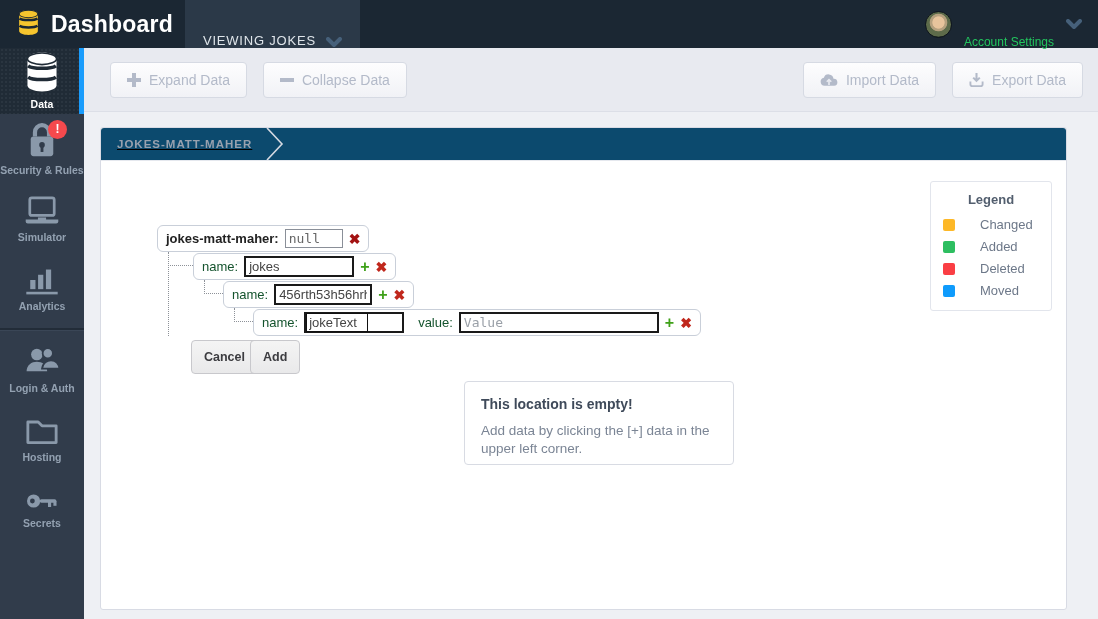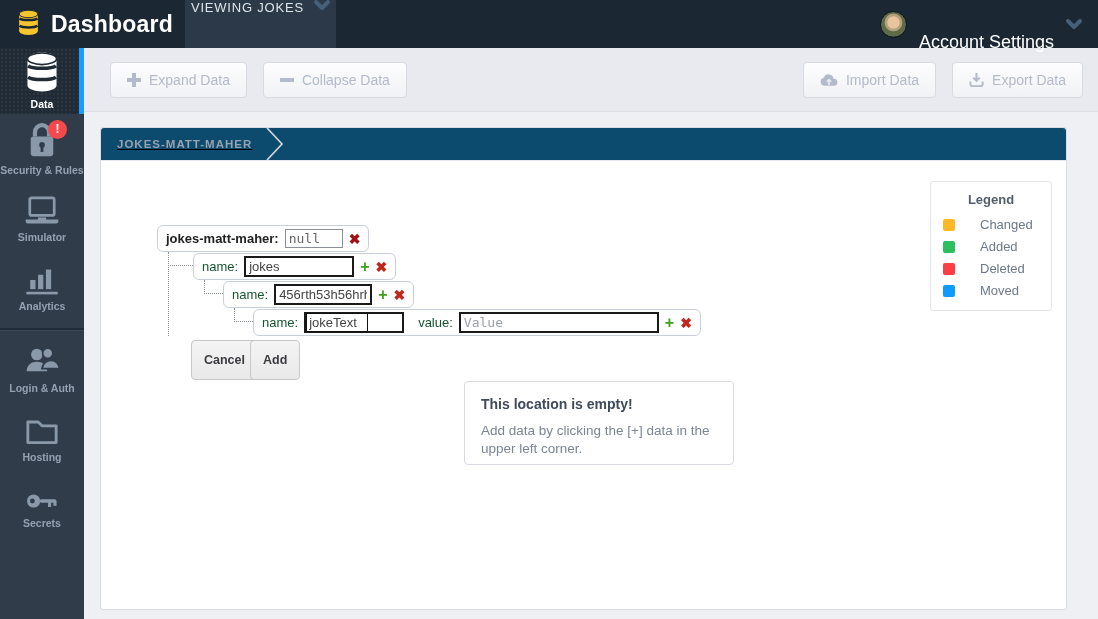--- a/index.html
+++ b/index.html
@@ -4,29 +4,29 @@
 <style>
   * { margin:0; padding:0; box-sizing:border-box; }
   html,body { width:1098px; height:619px; overflow:hidden;
     font-family:"Liberation Sans", sans-serif; background:#eef0f4; }
 
   
   .header { position:absolute; top:0; left:0; width:1098px; height:48px;
     background:#1b2733; display:flex; align-items:stretch; z-index:30; }
   .logo-wrap { display:flex; align-items:center; gap:10px; padding:0 12px 0 16px; }
   .logo-title { color:#fff; font-size:23px; font-weight:bold; letter-spacing:.2px; }
-  .viewing { background:#2b3948; display:flex; align-items:flex-start; gap:10px;
-    padding:0 6px; cursor:pointer; }
+  .viewing { background:#2b3948; display:flex; align-items:flex-end; gap:10px;
+    padding:0 18px; cursor:pointer; }
   .viewing-label { color:#dfe5ea; font-size:13px; letter-spacing:.8px; }
   .header-spacer { flex:1; }
   .account { display:flex; align-items:center; gap:12px; padding:0 16px; cursor:pointer; }
   .avatar { width:27px; height:27px; border-radius:50%;
     background:radial-gradient(circle at 50% 42%, #e8c49c 0 30%, #b5a07e 34% 44%, #5d6b4a 48% 72%, #31402e 74% 100%);
     border:1px solid #0e151c; }
-  .account-label { color:#ffffff; font-size:18px;margin-top:36px; }
+  .account-label { color:#22c55e; font-size:12px;margin-top:36px; }
   .chev { display:block; }
 
   
   .sidebar { position:absolute; top:48px; left:0; width:84px; height:571px;
     background:#313c4b; z-index:20; }
   .side-item { position:relative; width:84px; display:flex; flex-direction:column;
     align-items:center; justify-content:center; gap:6px; cursor:pointer; height:70px; }
   .side-item .lbl { color:#93a1b1; font-size:10.5px; font-weight:bold; text-align:center;
     line-height:1.1; }
   .side-item.active { height:66px; background:#202b36;
@@ -72,21 +72,21 @@
     background-size:88px 2px; background-position:3px 17px; background-repeat:no-repeat; }
   .node input::placeholder { color:#9aa0a8; }
   .plus-op { color:#3fa119; font-weight:bold; font-size:16px; cursor:pointer; line-height:1; }
   .x-op { color:#c0271c; font-weight:bold; font-size:14px; cursor:pointer; line-height:1; }
   .x-op.dark { color:#a31212; }
   .sel-box { position:absolute; pointer-events:none; border:1px solid #111; }
 
   .conn { position:absolute; border-left:1px dotted #8d9198; }
   .conn.elbow { border-bottom:1px dotted #8d9198; }
 
-  .form-btn { position:absolute; height:40px; padding:0 12px; background:linear-gradient(#f4f4f4,#e9e9ea);
+  .form-btn { position:absolute; height:34px; padding:0 12px; background:linear-gradient(#f4f4f4,#e9e9ea);
     border:1px solid #c8c8cc; border-radius:4px; font-size:12.5px; font-weight:bold; color:#3c3c40;
     cursor:pointer; font-family:"Liberation Sans", sans-serif; }
 
   .empty-box { position:absolute; left:363px; top:220px; width:270px; height:84px;
     border:1px solid #d8dbe3; border-radius:4px; background:#fff; padding:14px 16px; }
   .empty-title { font-size:14px; font-weight:bold; color:#3f4a5a; margin-bottom:10px; }
   .empty-body { font-size:13.5px; color:#7b8595; line-height:1.35; }
 
   .legend { position:absolute; right:14px; top:20px; width:122px; border:1px solid #e2e5ec;
     border-radius:3px; background:#fff; padding:10px 12px 12px; }

